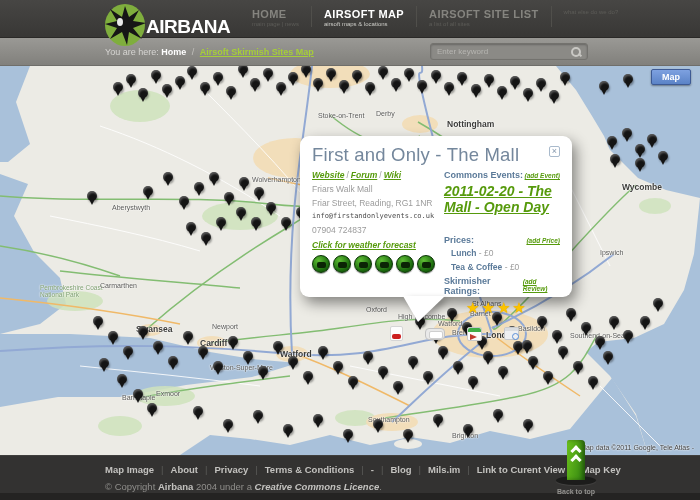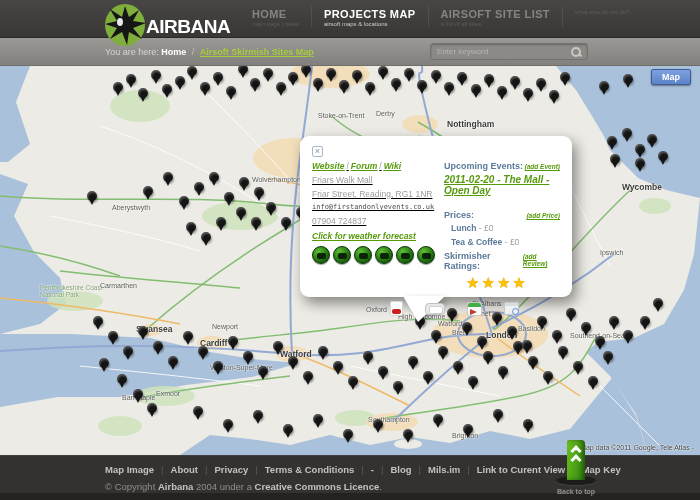--- a/index.html
+++ b/index.html
@@ -64,39 +64,39 @@
            padding:8px 12px 6px 12px; }
   #popup-tail { position:absolute; left:103px; top:100%; margin-top:-1px; width:0; height:0;
                 border-top:26px solid #fff; border-left:15px solid transparent;
                 border-right:27px solid transparent;
                 filter:drop-shadow(4px 3px 3px rgba(0,0,0,.3)); }
   #popup-title-row { display:flex; justify-content:space-between; align-items:flex-start; }
   #popup-title { font-size:18.5px; color:#74879c; letter-spacing:.2px; }
   #popup-close { width:11px; height:11px; border:1px solid #a9bacc; border-radius:2px; color:#8296ac;
                  font-size:9px; line-height:9px; text-align:center; cursor:pointer; margin-top:2px; }
   #popup-cols { display:flex; margin-top:4px; }
-  #popup-left { width:132px;text-decoration:underline; }
+  #popup-left { width:132px; }
   #popup-right { width:116px; }
   .site-links { font-size:8.5px; margin-bottom:4px; }
   .glink { color:#569a0c; font-weight:bold; font-style:italic; text-decoration:underline; cursor:pointer; }
   .gsep { color:#9b9b9b; margin:0 2px; }
   .addr { font-size:8.5px; color:#9b9b9b; margin-bottom:4px; }
   .email { font-size:7px; color:#4c4c4c; font-family:"DejaVu Sans Mono",monospace; margin-bottom:5px; }
   .phone { font-size:8.5px; color:#9b9b9b; margin-bottom:5px; }
   .weather { font-size:8.5px; margin-bottom:5px; }
   #facility-row { display:flex; gap:3px; }
   .fac { width:18px; height:18px; border-radius:50%; cursor:default;
          background:radial-gradient(circle at 35% 28%, #5fbe35, #1e6e0f 62%, #0b3c05);
          border:1px solid #083203; position:relative; box-shadow:0 1px 1px rgba(0,0,0,.4); }
   .fac::after { content:''; position:absolute; left:4px; top:6px; width:9px; height:6px;
                 background:#0b2405; border-radius:2px; }
   .rrow { display:flex; justify-content:space-between; align-items:baseline; margin-bottom:3px; }
   .rhead { font-size:9px; font-weight:bold; color:#5b7a99; }
   .radd { font-size:6.5px; }
-  .event-link { font-size:10px; margin-bottom:14px; }
+  .event-link { font-size:14px; margin-bottom:20px; }
   .price-line { font-size:8.5px; color:#9b9b9b; padding-left:7px; margin-bottom:4px; }
   .price-line b { color:#5b7a99; font-weight:bold; }
   #stars { padding-left:22px; margin-top:2px; }
   .star { font-size:15px; color:#fcc300; text-shadow:0 0 1px #c68a00; letter-spacing:2px; }
   #media-row { display:flex; gap:22px; margin-top:9px; margin-left:78px; align-items:center; }
   .mi { cursor:pointer; position:relative; }
   .mi-youtube { width:13px; height:15px; background:#fdfdfd; border:1px solid #d5d5d5; border-radius:2px; }
   .mi-youtube::after { content:''; position:absolute; left:1px; top:7px; width:9px; height:5px;
                        background:#cc1f1f; border-radius:2px; }
   .mi-video { width:20px; height:12px; background:#e9e9e9; border:1px solid #c2c2c2; border-radius:4px; }
@@ -114,21 +114,21 @@
                       border:1.5px solid #5b8fd6; border-radius:50%; }
 
   
   #footer { position:absolute; left:0; top:455px; width:700px; height:45px; z-index:55;
             background:#333231; border-top:1px solid #403f3d; }
   #footer-links { position:absolute; left:105px; top:8px; font-size:9.5px; font-weight:bold; color:#c3c2bf; }
   .flink { cursor:pointer; }
   .fsep { color:#5b5a58; margin:0 7px; font-weight:normal; }
   #copyright { position:absolute; left:105px; top:25px; font-size:9.5px; color:#8f8e8b; }
   #copyright b { color:#c3c2bf; }
-  #copyright .cc-link { cursor:pointer; }
+  #copyright .cc-link { cursor:pointer;font-style:italic; }
   #back-top { position:absolute; left:548px; top:440px; width:56px; height:56px; z-index:70;
               text-align:center; cursor:pointer; }
   #bt-slot { position:absolute; left:8px; top:36px; width:40px; height:9px; background:#1c1c1b;
              border-radius:50%; box-shadow:0 1px 1px rgba(255,255,255,.08); }
   #bt-ribbon { position:absolute; left:19px; top:0px; width:18px; height:40px;
                background:linear-gradient(100deg,#6cc11d,#2f8110); border-radius:2px 4px 0 0;
                box-shadow:inset -3px 0 4px rgba(0,0,0,.35); }
   .bt-chev { position:absolute; left:5px; width:8px; height:8px;
              border-top:3px solid #fff; border-left:3px solid #fff; transform:rotate(45deg); }
   #bt-label { position:absolute; left:-8px; top:48px; width:72px; font-size:7px; font-weight:bold; color:#93928f; }
@@ -380,20 +380,21 @@
         <div class="pin" style="left: 117px; top: 308px;"></div>
         <div class="pin" style="left: 99px; top: 292px;"></div>
       </div>
 
     <div id="map-type">Map</div>
     <div id="map-attrib">Map data ©2011 Google, Tele Atlas -</div>
 
     <div id="popup" style="position:absolute; left:300px; top:70px;">
       <div id="popup-tail"></div>
       <div id="popup-title-row">
+        <div id="popup-title">First and Only - The Mall</div>
         <div id="popup-close">×</div>
       </div>
       <div id="popup-cols">
         <div id="popup-left">
           <div class="site-links"><span class="glink">Website</span><span class="gsep">/</span><span class="glink">Forum</span><span class="gsep">/</span><span class="glink">Wiki</span></div>
           <div class="addr">Friars Walk Mall</div>
           <div class="addr">Friar Street, Reading, RG1 1NR</div>
           <div class="email">info@firstandonlyevents.co.uk</div>
           <div class="phone">07904 724837</div>
           <div class="weather"><span class="glink">Click for weather forecast</span></div>
@@ -401,21 +402,21 @@
               <span class="fac"></span>
               <span class="fac"></span>
               <span class="fac"></span>
               <span class="fac"></span>
               <span class="fac"></span>
               <span class="fac"></span>
             </div>
         </div>
         <div id="popup-right">
           <div class="rrow">
-            <span class="rhead">Upcoming Events:</span>
+            <span class="rhead">Commons Events:</span>
             <span class="glink radd">(add Event)</span>
           </div>
           <div class="event-link"><span class="glink">2011-02-20 - The Mall - Open Day</span></div>
           <div class="rrow">
             <span class="rhead">Prices:</span>
             <span class="glink radd">(add Price)</span>
           </div>
           <div id="price-lines">
               <div class="price-line"><b>Lunch</b> - £0</div>
               <div class="price-line"><b>Tea &amp; Coffee</b> - £0</div>
@@ -444,21 +445,21 @@
       <ellipse cx="17" cy="20" rx="3" ry="4" fill="#e8e8e8"></ellipse>
       <text x="43" y="31" font-family="Liberation Sans, sans-serif" font-size="19" font-weight="bold" fill="#ffffff" letter-spacing="-0.5">AIRBANA</text>
     </svg>
   </div>
   <div id="main-nav">
       <div class="nav-item">
         <span class="nav-label">HOME</span>
         <span class="nav-sub">main page | news</span>
       </div>
       <div class="nav-item active">
-        <span class="nav-label">PROJECTS MAP</span>
+        <span class="nav-label">AIRSOFT MAP</span>
         <span class="nav-sub">airsoft maps &amp; locations</span>
       </div>
       <div class="nav-item">
         <span class="nav-label">AIRSOFT SITE LIST</span>
         <span class="nav-sub">a list of all sites</span>
       </div>
       <div class="nav-item">
         <span class="nav-sub">what else do we do?</span>
       </div>
     </div>

